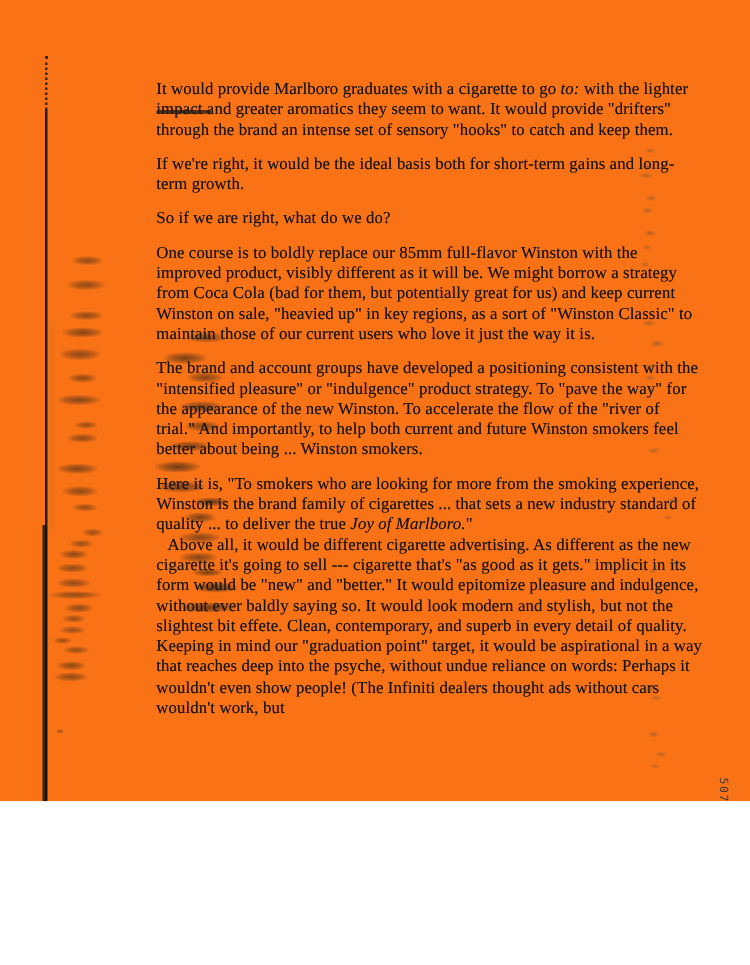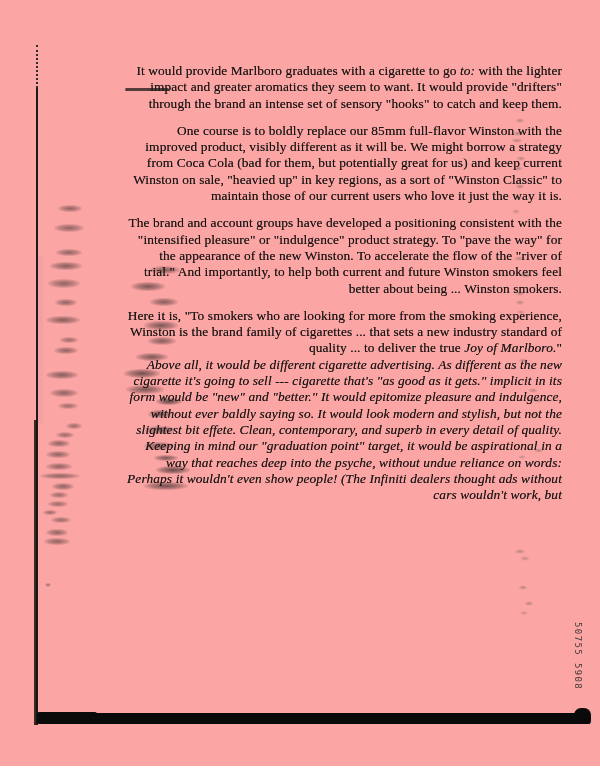--- a/index.html
+++ b/index.html
@@ -1,28 +1,27 @@
 <!DOCTYPE html>
 <html><head>
 <meta charset="utf-8">
 <style>
   html,body{margin:0;padding:0;background:#ffffff;}
   .page{
-    position:relative;width:600px;height:766px;overflow:hidden;
-    background:#fca5a5;
+    position:relative;width:600px;height:641px;overflow:hidden;
+    background:#f97316;
     font-family:"Liberation Serif",serif;
-    text-align:right;
   }
   .doc-body{
     position:absolute;left:125px;top:63px;width:437px;
     color:#171513;font-size:13.4px;line-height:16.3px;letter-spacing:.1px;
     text-shadow:0 0 .45px rgba(25,22,20,.65);
   }
   .para{margin:0 0 11px 0;}
-  .para.flush{margin-top:-11px;font-style:italic;}
+  .para.flush{margin-top:-11px;}
   .para.indent{text-indent:9px;}
   .it{font-style:italic;}
   .edge-dotted{position:absolute;left:36px;top:45px;height:43px;width:0;border-left:2px dotted #2e2c2a;}
   .edge-line{position:absolute;left:36px;top:88px;width:2px;height:637px;background:#1d1b19;}
   .edge-line-heavy{position:absolute;left:34px;top:420px;width:3px;height:305px;background:#151311;opacity:.85;}
   .bates{
     position:absolute;left:583px;top:622px;transform:rotate(90deg);transform-origin:0 0;
     font-family:"DejaVu Sans Mono",monospace;font-size:9px;letter-spacing:1.4px;
     color:#3b3937;white-space:nowrap;
   }
@@ -38,20 +37,22 @@
 </style>
 </head>
 <body>
 
 <div class="page">
   <div class="edge-dotted"></div>
   <div class="edge-line"></div>
   <div class="edge-line-heavy"></div>
   <div class="doc-body">
       <p class="para"><span>It would provide Marlboro graduates with a cigarette to go </span><span class="it">to:</span><span>  with the lighter impact and greater aromatics they seem to want.  It would provide "drifters" through the brand an intense set of sensory "hooks" to catch and keep them.</span></p>
+      <p class="para"><span>If we're right, it would be the ideal basis both for short-term gains and long-term growth.</span></p>
+      <p class="para"><span>So if we are right, what do we do?</span></p>
       <p class="para"><span>One course is to boldly replace our 85mm full-flavor Winston with the improved product, visibly different as it will be.  We might borrow a strategy from Coca Cola (bad for them, but potentially great for us) and keep current Winston on sale, "heavied up" in key regions, as a sort of "Winston Classic" to maintain those of our current users who love it just the way it is.</span></p>
       <p class="para"><span>The brand and account groups have developed a positioning consistent with the "intensified pleasure" or "indulgence" product strategy.  To "pave the way" for the appearance of the new Winston.  To accelerate the flow of the "river of trial."  And importantly, to help both current  and future Winston smokers feel better about being ... Winston smokers.</span></p>
       <p class="para"><span>Here it is, "To smokers who are looking for more from the smoking experience, Winston is the brand family of cigarettes ... that sets a new industry standard of quality ... to deliver the true </span><span class="it">Joy of Marlboro.</span><span>"</span></p>
       <p class="para flush indent"><span>Above all, it would be different cigarette advertising.  As different as the new cigarette it's going to sell --- cigarette that's "as good as it gets." implicit in its form would be "new" and "better."  It would epitomize pleasure and indulgence, without ever baldly saying so.  It would look modern and stylish, but not the slightest bit effete.  Clean, contemporary, and  superb in every detail of quality.   Keeping in mind our "graduation point" target, it would be aspirational in a way that reaches deep into the psyche, without undue reliance on words:  Perhaps it wouldn't even show people!  (The Infiniti dealers thought ads without cars wouldn't work, but</span></p>
     </div>
   <div class="bates">50755 5908</div>
   <div class="bottom-bar"></div>
   <div class="smudge-layer">
       <div class="smudge t1" style="left: 125px; top: 88px; width: 44px; height: 3px; opacity: 0.75;"></div>
       <div class="smudge t0" style="left: 150px; top: 266px; width: 30px; height: 8px; opacity: 0.55;"></div>

